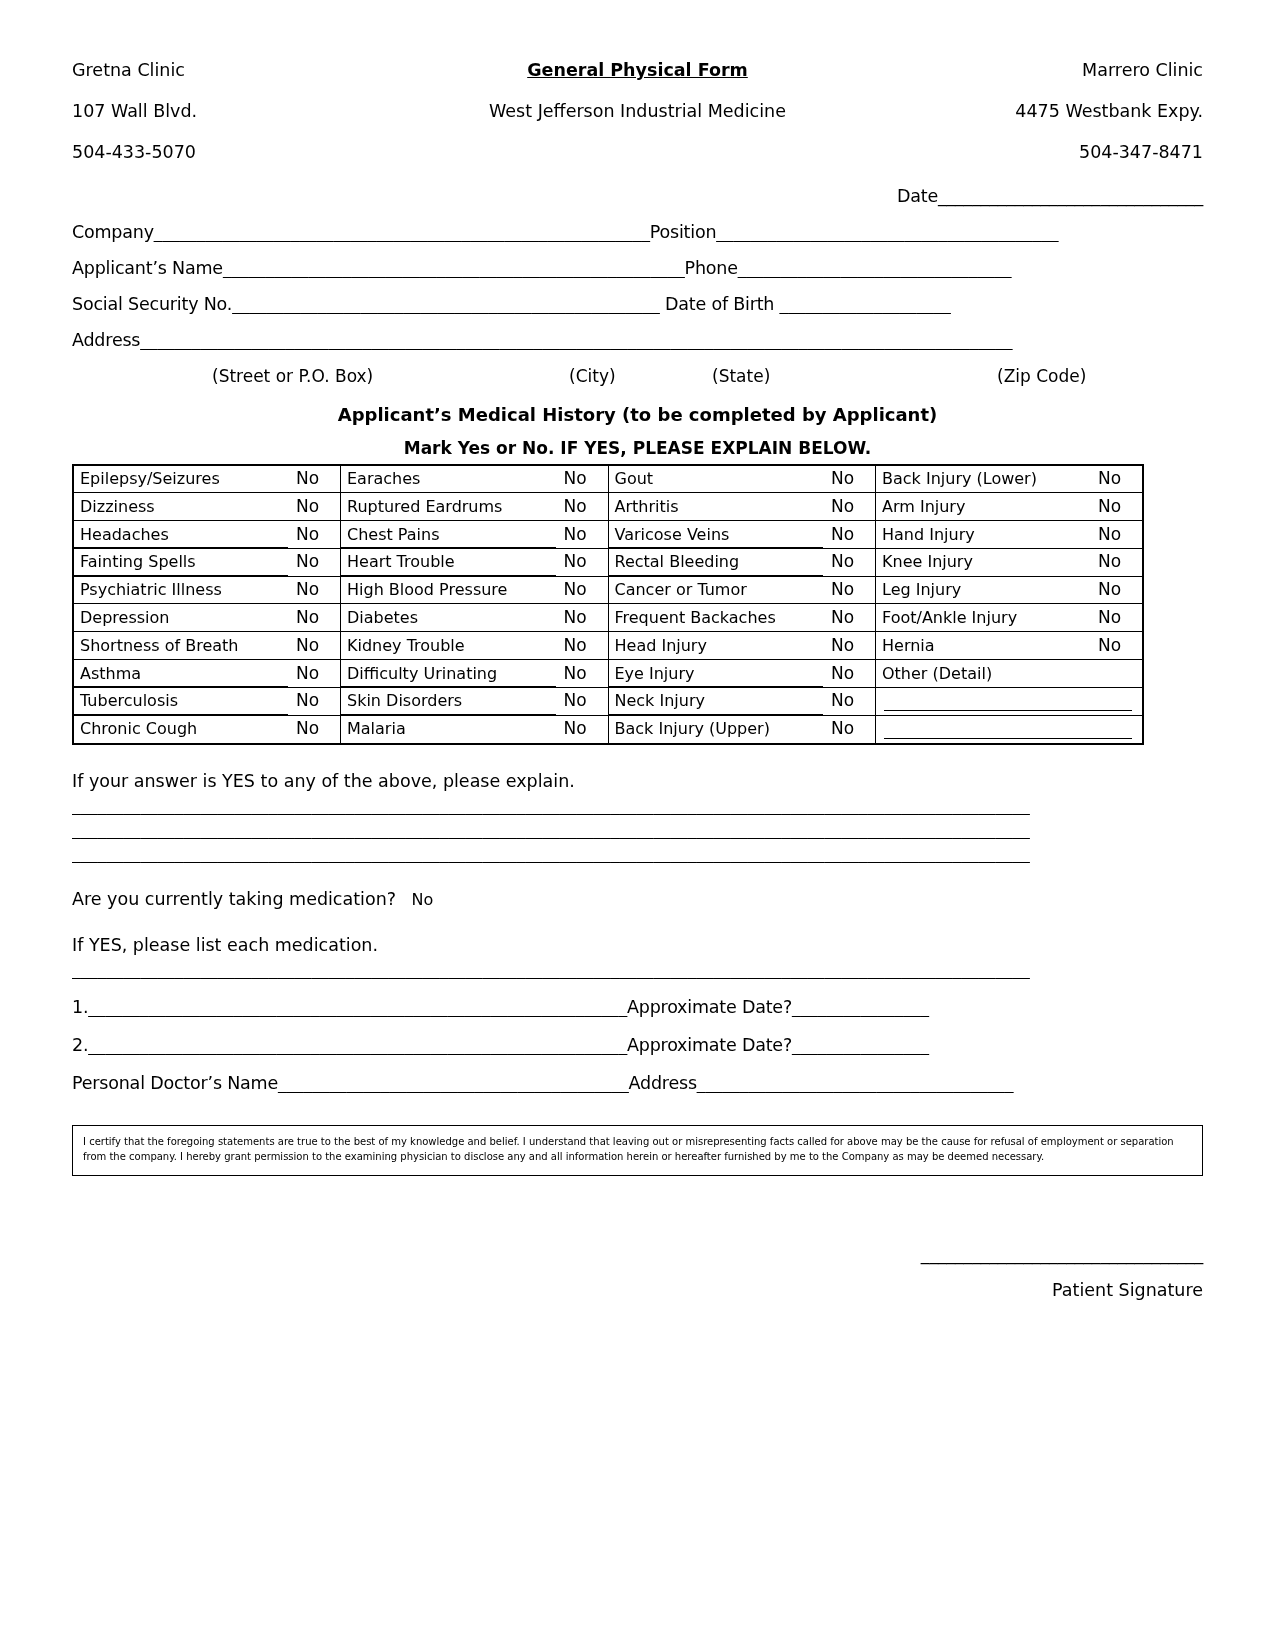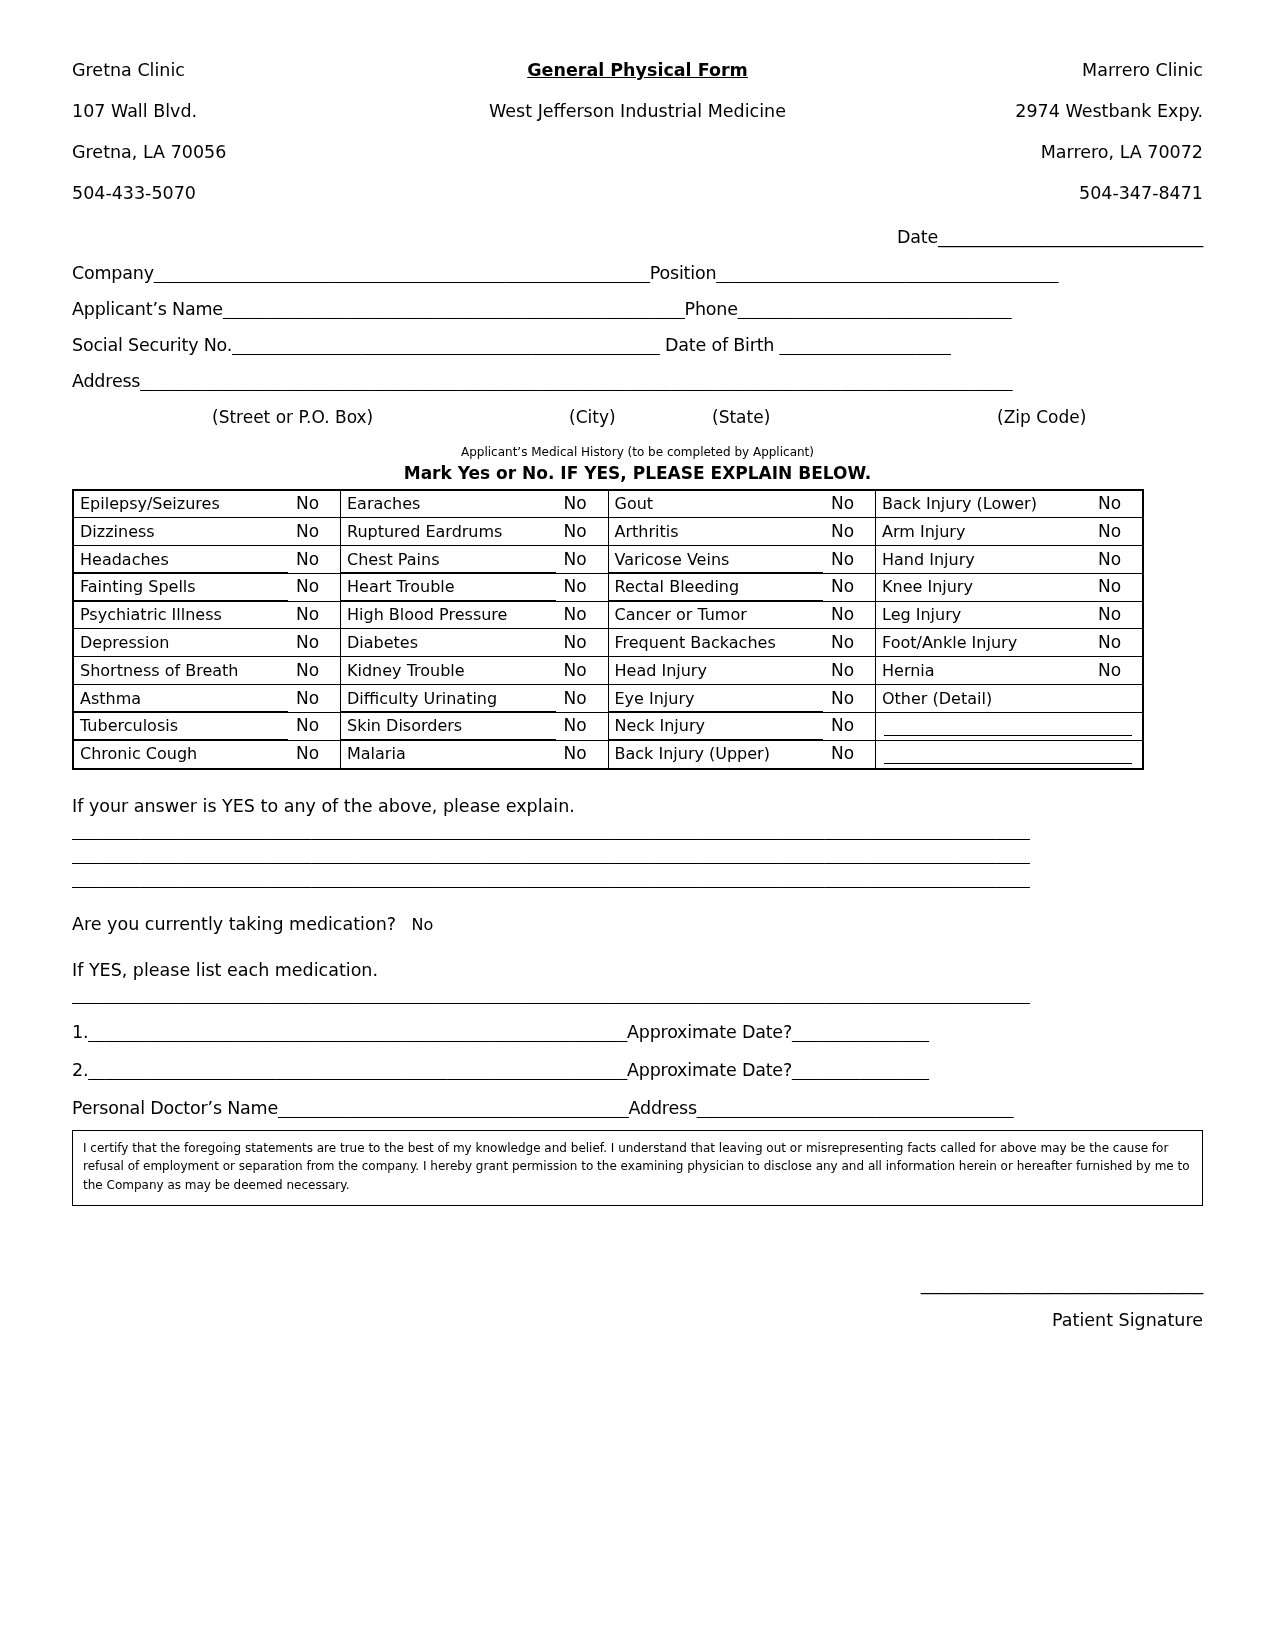--- a/index.html
+++ b/index.html
@@ -63,24 +63,24 @@
   }
   .addr-legend span { position: absolute; }
   .lg1 { left: 140px; }
   .lg2 { left: 497px; }
   .lg3 { left: 640px; }
   .lg4 { left: 925px; }
 
   
   .mh-title {
     text-align: center;
-    font-weight: normal;
-    font-size: 12px;
+    font-weight: bold;
+    font-size: 18px;
     margin-top: 14px;
-    margin-bottom: 4px;
+    margin-bottom: 13px;
   }
   .mh-sub {
     text-align: center;
     font-weight: bold;
     font-size: 17px;
     margin-bottom: 6px;
   }
   table.grid {
     border-collapse: collapse;
     width: 1072px;
@@ -142,23 +142,23 @@
   }
   .numline {
     font-size: 17.5px;
     margin-top: 18px;
     white-space: nowrap;
     overflow: hidden;
     letter-spacing: -0.2px;
   }
   .cert {
     border: 1.5px solid #000;
-    margin-top: 12px;
+    margin-top: 32px;
     padding: 8px 10px 10px 10px;
-    font-size: 12px;
+    font-size: 10px;
     line-height: 1.55;
   }
   .sig {
     margin-top: 68px;
     text-align: right;
     font-size: 17.5px;
   }
   .sig .sigline {
     letter-spacing: -0.2px;
   }
@@ -174,28 +174,23 @@
 
   <div class="hdr-row">
     <div class="hdr-left">Gretna Clinic</div>
     <div class="hdr-mid"><span class="form-title">General Physical Form</span></div>
     <div class="hdr-right">Marrero Clinic</div>
   </div>
 
   <div class="hdr-row">
     <div class="hdr-left">107 Wall Blvd.</div>
     <div class="hdr-mid">West Jefferson Industrial Medicine</div>
-    <div class="hdr-right">2974 Westbank Expy.</div>
+    <div class="hdr-right">4475 Westbank Expy.</div>
   </div>
 
-  <div class="hdr-row">
-    <div class="hdr-left">Gretna, LA 70056</div>
-    <div class="hdr-mid"></div>
-    <div class="hdr-right">Marrero, LA 70072</div>
-  </div>
 
   <div class="hdr-row">
     <div class="hdr-left">504-433-5070</div>
     <div class="hdr-mid"></div>
     <div class="hdr-right">504-347-8471</div>
   </div>
 
   <div class="date-line">Date_______________________________</div>
   <div class="field-line">Company__________________________________________________________Position________________________________________</div>
   <div class="field-line">Applicant’s Name______________________________________________________Phone________________________________</div>

